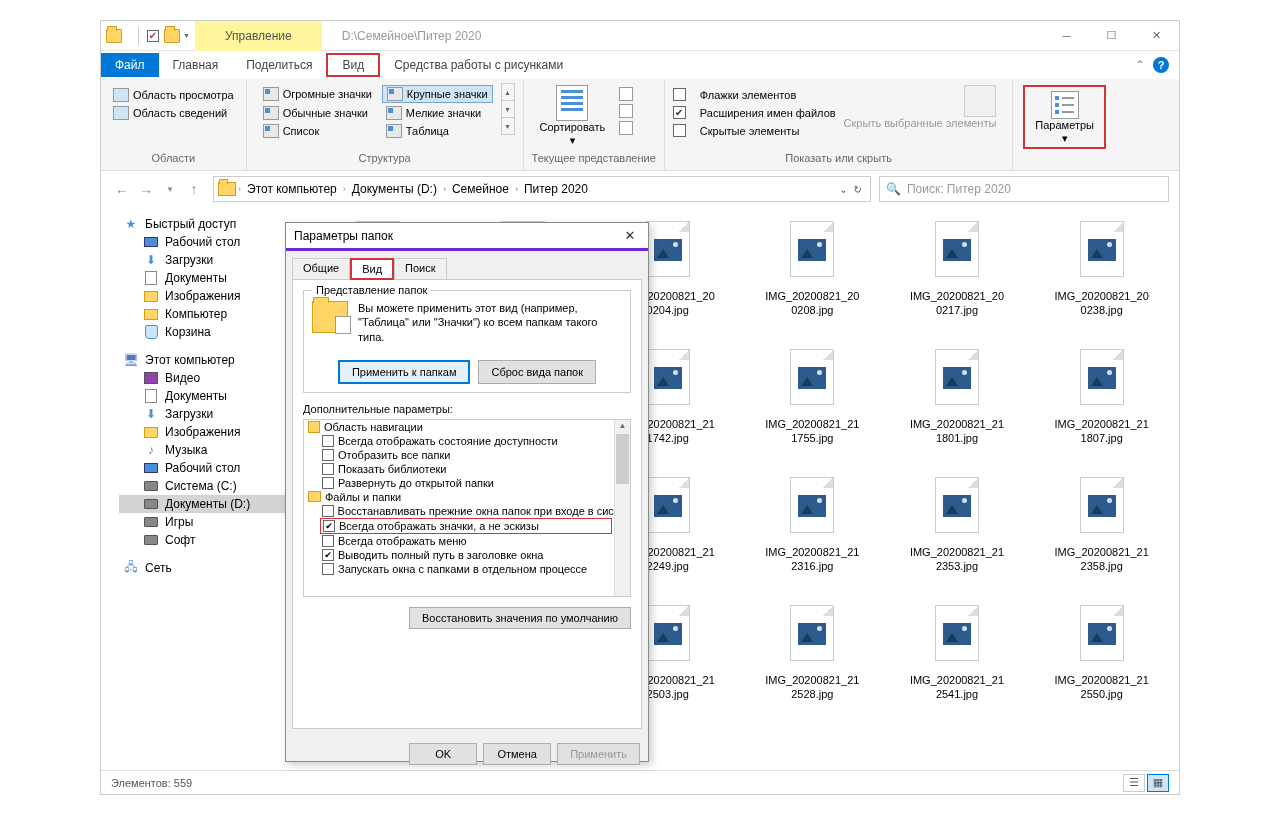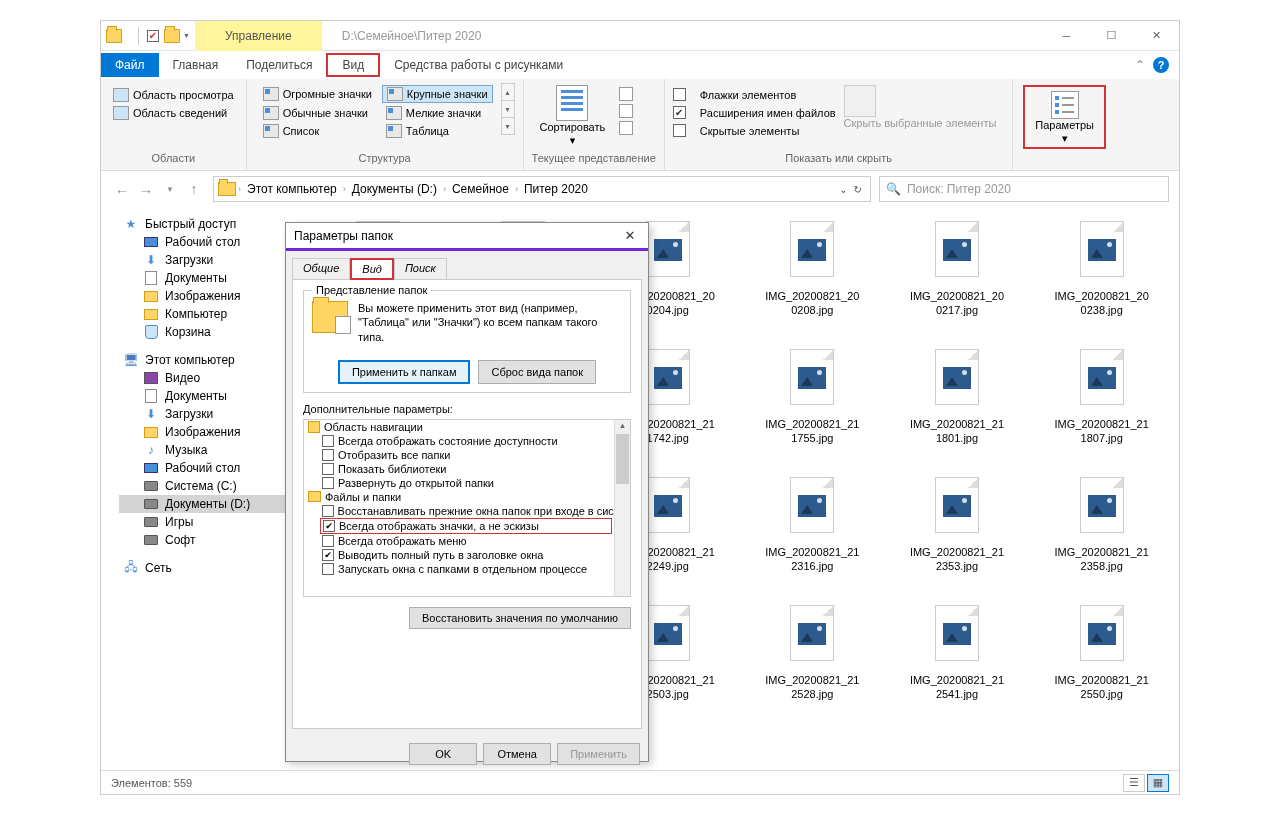--- a/index.html
+++ b/index.html
@@ -54,21 +54,21 @@
 .sort-btn { display: flex; flex-direction: column; align-items: center; padding: 2px 8px; }
 .sort-icon { width: 32px; height: 36px; border: 1px solid #999; background: #fff; position: relative;}
 .sort-icon::after{content:''; position:absolute; left:4px; top:4px; right:4px; height:3px; background:#4a90d9; box-shadow: 0 6px 0 #4a90d9, 0 12px 0 #4a90d9, 0 18px 0 #4a90d9;}
 .grp-right-btns{ display:flex; flex-direction:column; gap:3px; padding:4px 0 0 6px;}
 .grp-r-btn{display:flex;align-items:center;gap:4px;font-size:11px;}
 .grp-r-icon{width:14px;height:14px;border:1px solid #999;background:#fff;}
 
 .chk-row { display: flex; align-items: center; gap: 14px; font-size: 11px; padding: 1px 0; }
 .chk-box { width: 13px; height: 13px; border: 1px solid #666; background: #fff; display:flex; align-items:center; justify-content:center; font-size:10px; color:#333;}
 
-.hide-btn { display: flex; flex-direction: column; align-items: flex-start; padding: 2px 8px; color:#999;}
+.hide-btn { display: flex; flex-direction: column; align-items: flex-end; padding: 2px 8px; color:#999;}
 .hide-icon { width: 32px; height: 32px; border: 1px solid #ccc; background: #f0f0f0; }
 
 .options-btn { display: flex; flex-direction: column; align-items: center; padding: 4px 10px 2px; border: 2px solid #d13438; margin: 2px;}
 .options-icon { width: 28px; height: 28px; border: 1px solid #999; background: #fff; position:relative;}
 .options-icon::after{content:'';position:absolute;left:3px;top:4px;width:4px;height:4px;background:#4a90d9;box-shadow:0 7px 0 #4a90d9, 0 14px 0 #4a90d9;}
 .options-icon::before{content:'';position:absolute;left:10px;top:5px;width:12px;height:2px;background:#999;box-shadow:0 7px 0 #999, 0 14px 0 #999;}
 
 .nav-bar { height: 36px; display: flex; align-items: center; padding: 4px 10px; gap: 8px; }
 .nav-arrows { display: flex; gap: 2px; align-items:center;}
 .nav-arrow { width: 22px; height: 22px; display: flex; align-items: center; justify-content: center; color: #888; font-size: 14px; }
@@ -112,21 +112,21 @@
 .status-bar { position:absolute; bottom:0; left:0; right:0; height: 24px; border-top:1px solid #ddd; display:flex; align-items:center; padding:0 10px; font-size:11px; color:#555;}
 .status-right { margin-left:auto; display:flex; gap:2px;}
 .view-toggle { width:22px; height:18px; border:1px solid #ccc; display:flex; align-items:center; justify-content:center;}
 .view-toggle.active{border-color:#0078d7; background:#cde6f7;}
 
 
 .dialog { position: absolute; left: 285px; top: 222px; width: 364px; height: 540px; background: #f0f0f0; border: 1px solid #888; box-shadow: 3px 3px 8px rgba(0,0,0,0.2); z-index: 100; }
 .dlg-title { height: 28px; display: flex; align-items: center; padding: 0 8px; background: #fff; border-bottom: 3px solid #6d28d9; font-size: 12px;}
 .dlg-close { margin-left: auto; font-size: 13px; color: #333; width:20px; text-align:center;}
 .dlg-tabs { display: flex; padding: 6px 6px 0; gap:0;}
-.dlg-tab { padding: 3px 10px; font-size: 11px; background: #f0f0f0; border:1px solid #ccc; border-bottom:none; position:relative; top:1px;font-style:italic;}
+.dlg-tab { padding: 3px 10px; font-size: 11px; background: #f0f0f0; border:1px solid #ccc; border-bottom:none; position:relative; top:1px;}
 .dlg-tab.active { background: #fff; border: 2px solid #d13438; z-index:2;}
 .dlg-body { background: #fff; margin: 0 6px 6px; border: 1px solid #ccc; padding: 10px; height: 450px; position:relative;}
 
 .group-box { border: 1px solid #ccc; padding: 10px 8px 8px; margin-bottom: 10px; position: relative; }
 .group-label { position: absolute; top: -7px; left: 8px; background: #fff; padding: 0 4px; font-size: 11px;}
 .folder-views-row { display: flex; gap: 10px; align-items: flex-start;}
 .fv-icon { width: 36px; height: 32px; background: #ffd666; border: 1px solid #d4a017; position:relative;}
 .fv-icon::before{content:'';position:absolute;top:-5px;left:0;width:14px;height:5px;background:#ffd666;border:1px solid #d4a017;border-bottom:none;}
 .fv-icon::after{content:'';position:absolute;right:-4px;bottom:-2px;width:14px;height:16px;background:#fff;border:1px solid #999;}
 .fv-text { font-size: 11px; line-height: 1.3; flex:1;}

